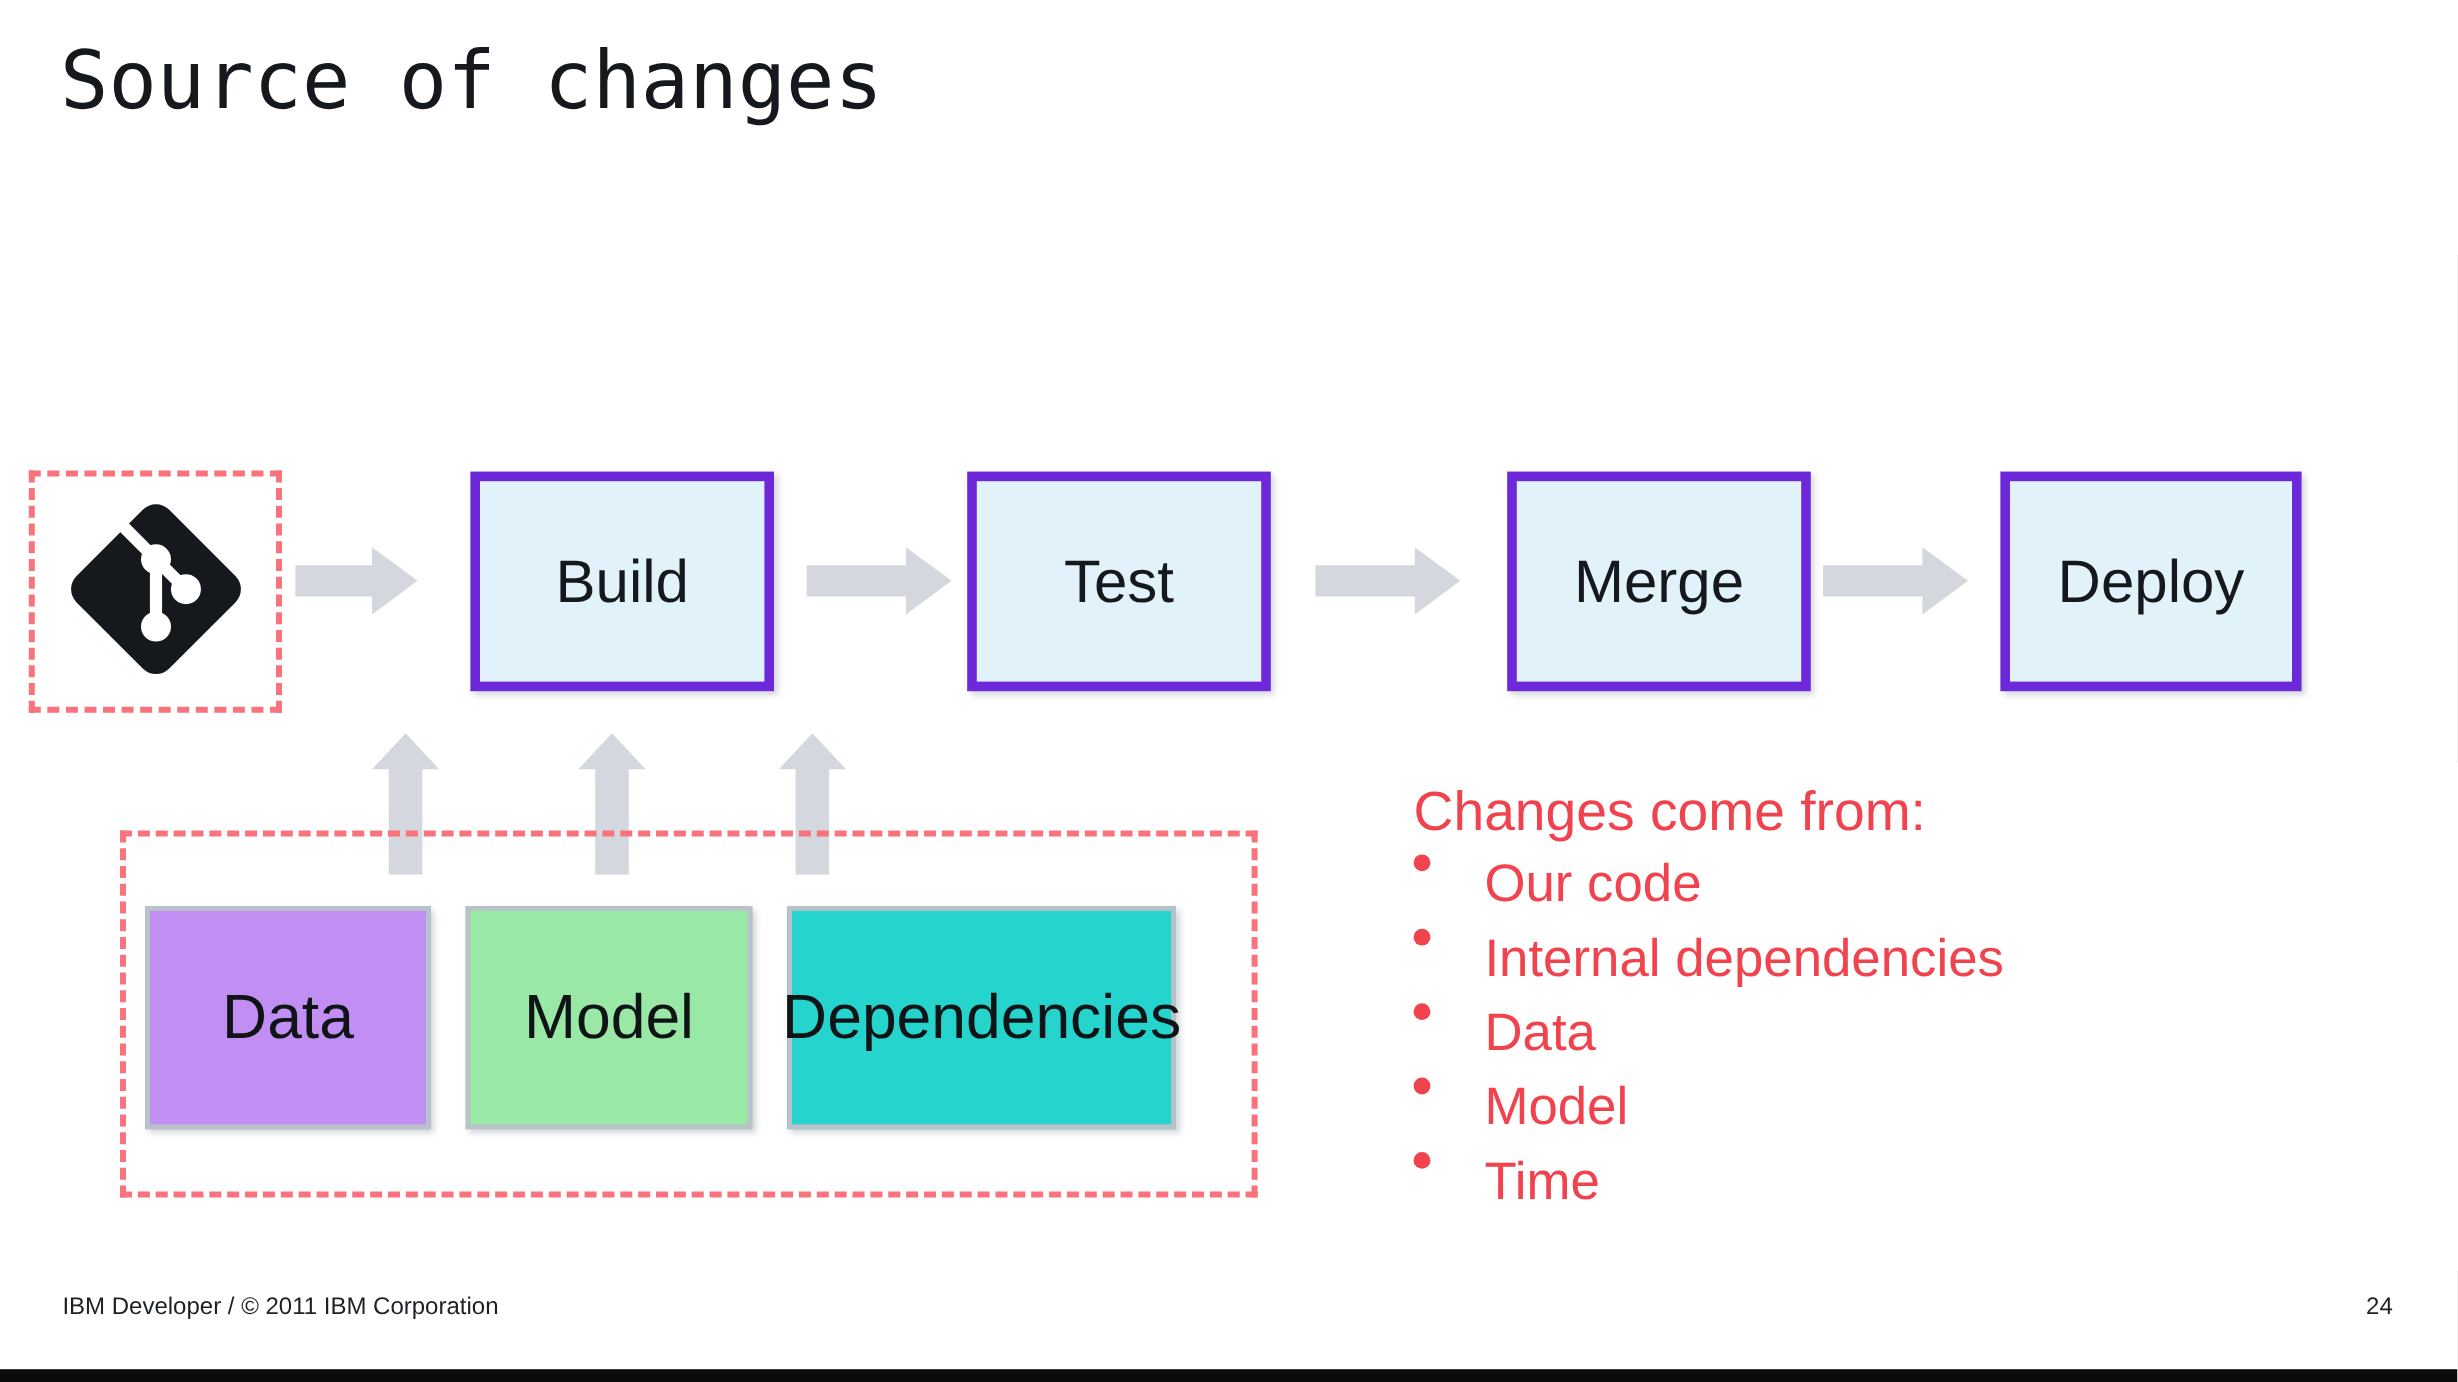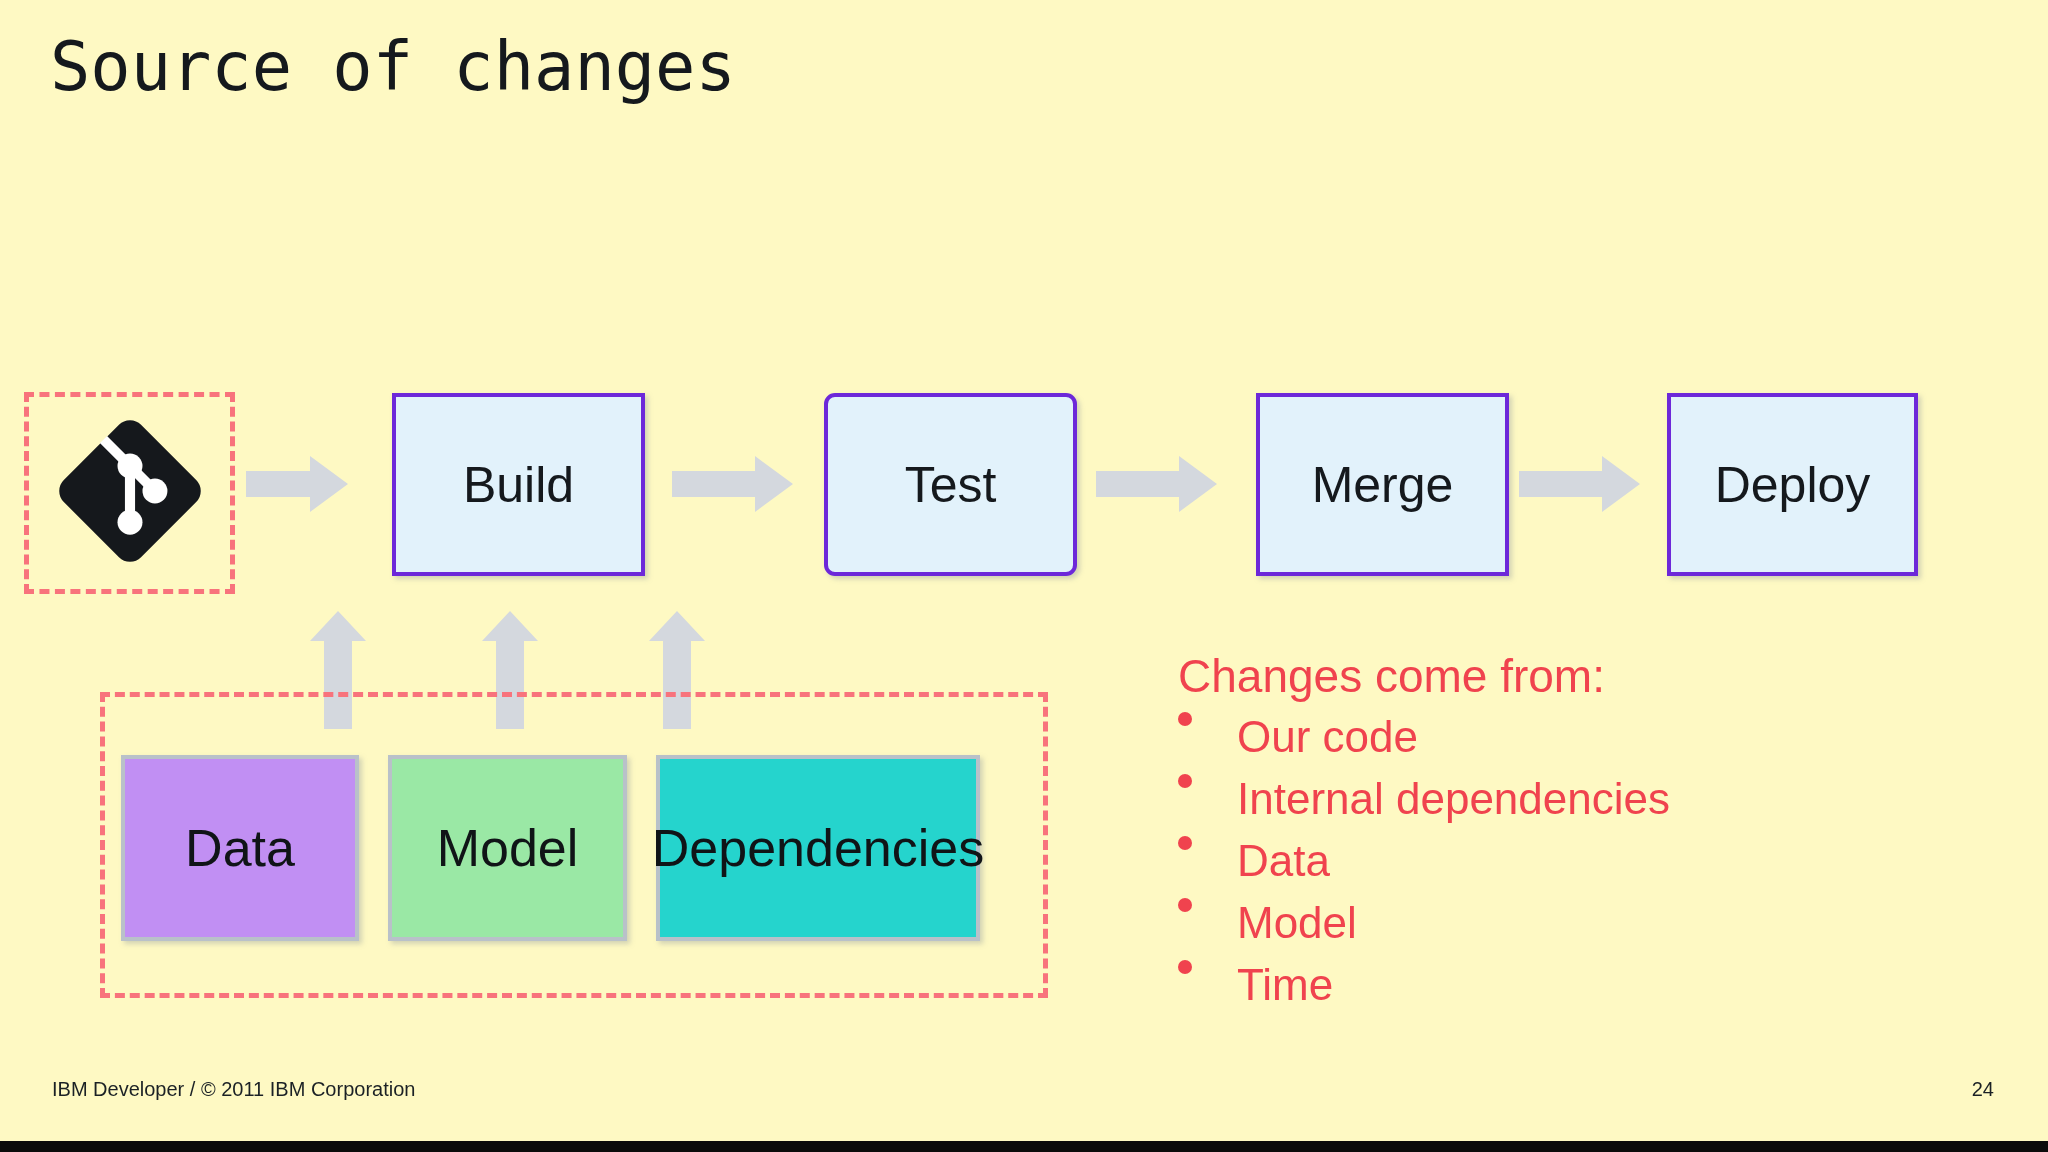--- a/index.html
+++ b/index.html
@@ -1,41 +1,41 @@
 <!DOCTYPE html>
 <html><head>
 <meta charset="utf-8">
 <style>
   html,body{margin:0;padding:0;background:#e4e6ea;}
   .slide{
     position:relative;width:2048px;height:1152px;overflow:hidden;
-    background:#fef9c3;
+    background:#ffffff;
     font-family:"Liberation Sans", sans-serif;
   }
   
   .title{
     position:absolute;left:50px;top:28px;
     font-family:"DejaVu Sans Mono", monospace;
     font-size:67px;font-weight:400;color:#15191d;letter-spacing:0px;white-space:nowrap;
   }
   
   .git-box{
     position:absolute;left:24px;top:392px;width:211px;height:202px;
     border:5px dashed #f8737c;box-sizing:border-box;
     display:flex;align-items:center;justify-content:center;
   }
   
   .stage{
     position:absolute;top:393px;height:183px;width:253px;box-sizing:border-box;
-    background:#e2f2fb;border:4px solid #6d28d9;
+    background:#e2f2fb;border:8px solid #6d28d9;
     box-shadow:3px 3px 5px rgba(130,140,152,.35);
     display:flex;align-items:center;justify-content:center;
     font-size:50px;color:#15191d;white-space:nowrap;
   }
-  .stage-1{left:392px;} .stage-2{left:824px;border-radius:11px;} .stage-3{left:1240px;margin-left:16px;} .stage-4{left:1667px;width:251px;}
+  .stage-1{left:392px;} .stage-2{left:806px;} .stage-3{left:1240px;margin-left:16px;} .stage-4{left:1667px;width:251px;}
   
   .arrow{position:absolute;}
   .ar-1{left:246px;top:456px;} .ar-2{left:672px;top:456px;} .ar-3{left:1096px;top:456px;} .ar-4{left:1519px;top:456px;}
   .up-1{left:310px;top:611px;} .up-2{left:482px;top:611px;} .up-3{left:649px;top:611px;}
   
   .sources-box{
     position:absolute;left:100px;top:692px;width:948px;height:306px;
     border:5px dashed #f8737c;box-sizing:border-box;
   }
   

